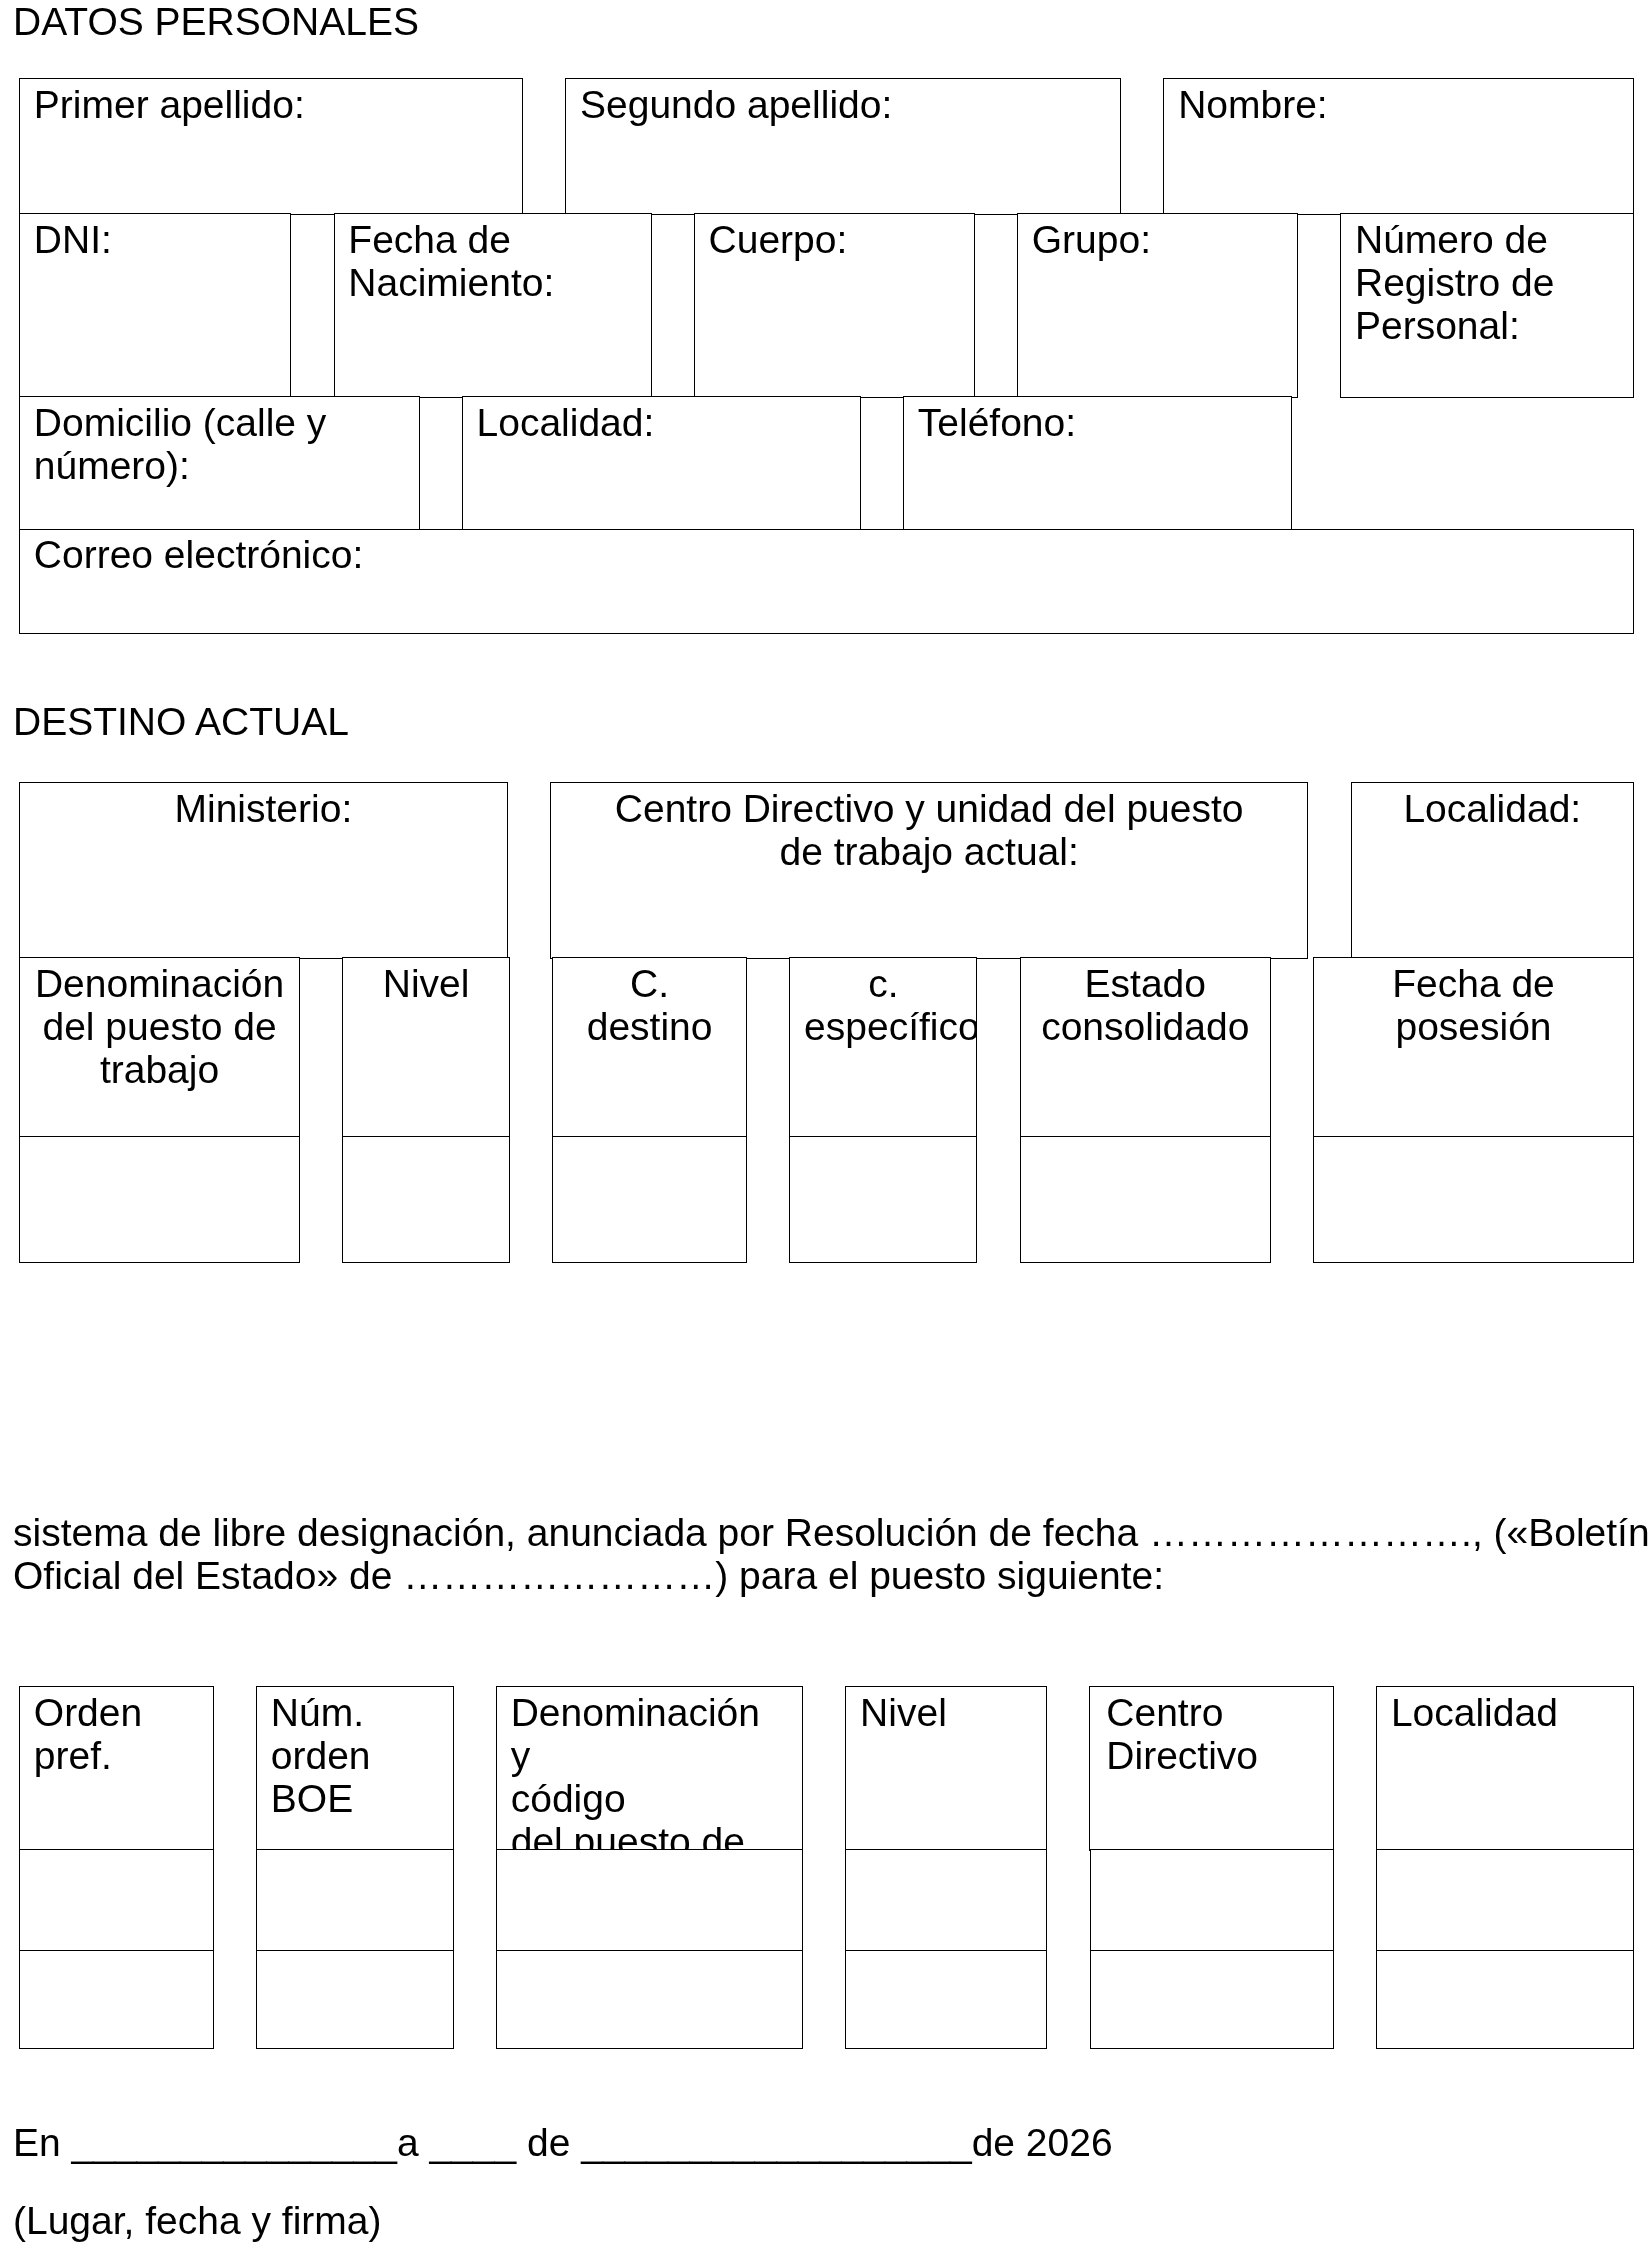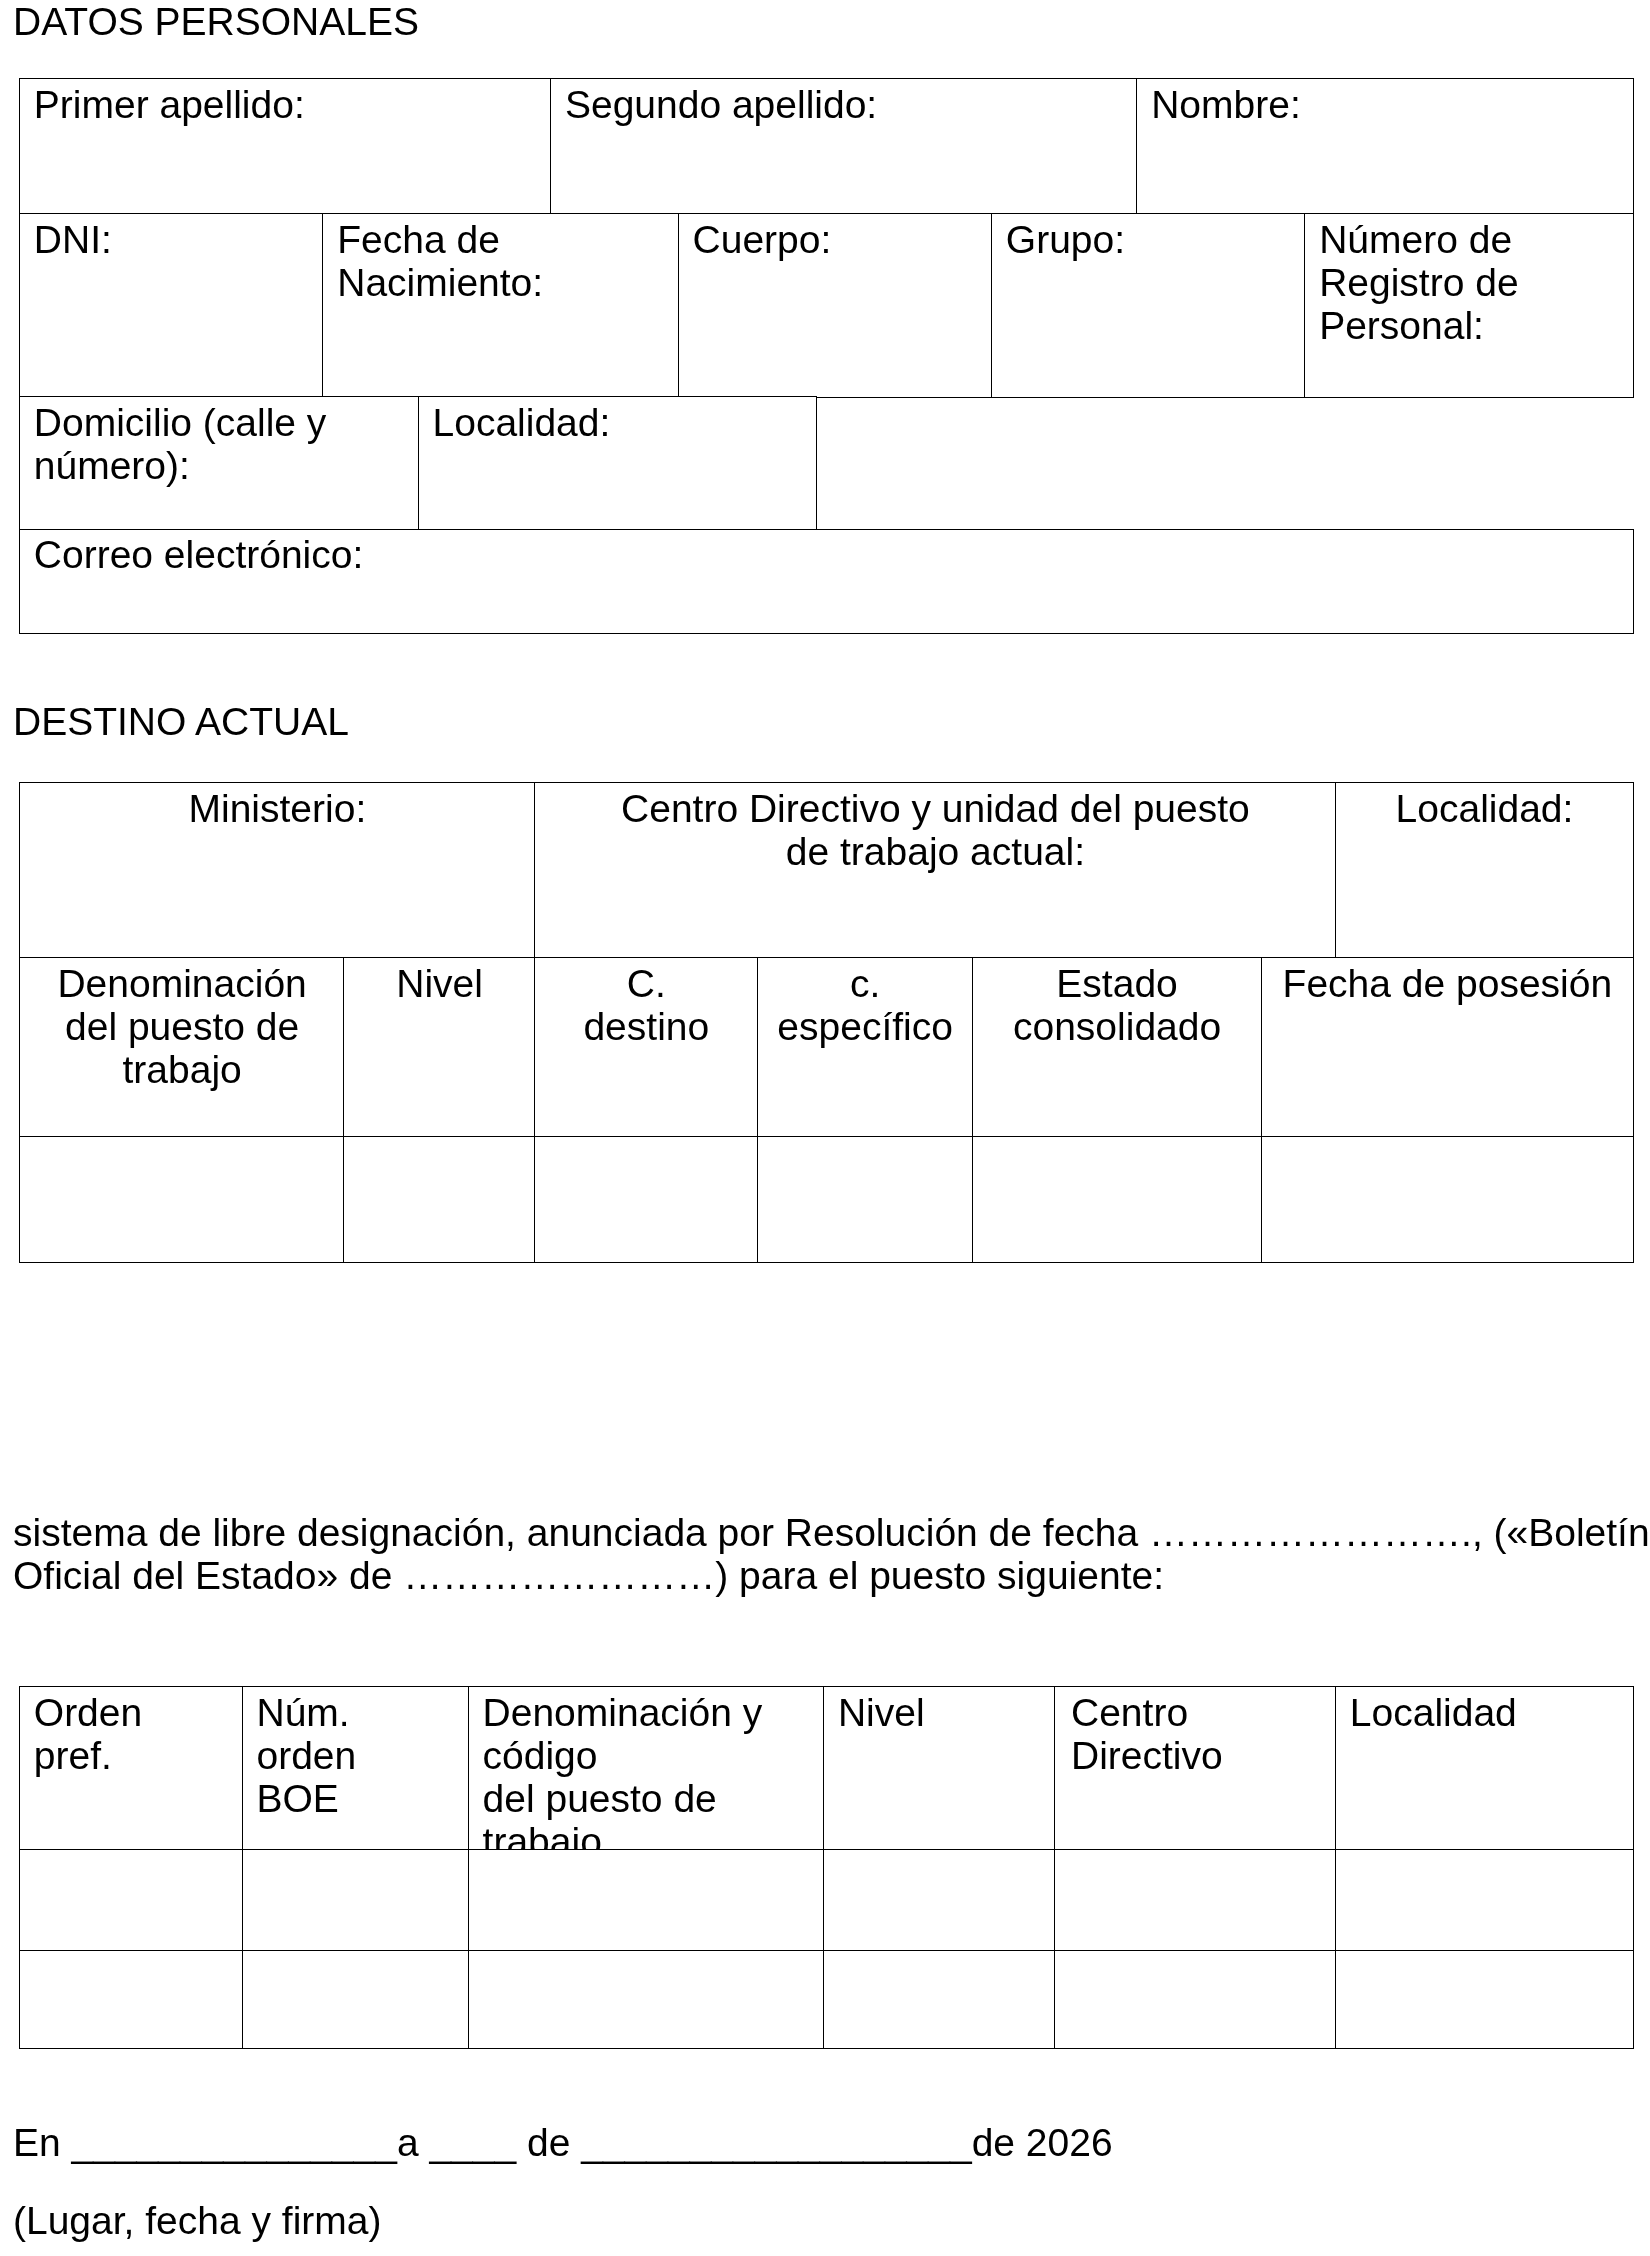--- a/index.html
+++ b/index.html
@@ -17,21 +17,21 @@
   .sec-title{
     position:absolute;
     left:13px;
     white-space:pre;
   }
   .ftable{
     position:absolute;
     left:19px;
     width:1615px;
   }
-  .frow{display:flex;}
+  .frow{display:flex;gap:44px;}
   .frow + .frow{margin-top:-1.8px;}
   .fcell{
     box-sizing:border-box;
     border:1.8px solid #000000;
     padding:3.7px 13.8px;
     white-space:pre-line;
     overflow:hidden;
     background:#ffffff;
   }
   .fcell + .fcell{margin-left:-1.8px;}
@@ -67,20 +67,21 @@
       <div class="fcell" style="width:calc(19.4% + 1.8px);height:185px;">Cuerpo:</div>
       <div class="fcell" style="width:calc(19.4% + 1.8px);height:185px;">Grupo:</div>
       <div class="fcell" style="width:calc(20.3% + 1.8px);height:185px;">Número de
 Registro de
 Personal:</div>
     </div>
     <div class="frow">
       <div class="fcell" style="width:24.8%;height:134px;">Domicilio (calle y
 número):</div>
       <div class="fcell" style="width:calc(24.6% + 1.8px);height:134px;">Localidad:</div>
+      <div class="fcell" style="width:calc(24% + 1.8px);height:134px;">Teléfono:</div>
     </div>
     <div class="frow">
       <div class="fcell" style="width:100%;height:105px;">Correo electrónico:</div>
     </div>
   </div>
 
   <div class="sec-title" style="top:700px;">DESTINO ACTUAL</div>
 
   <div class="ftable" style="top:782px;text-align:center;">
     <div class="frow">

